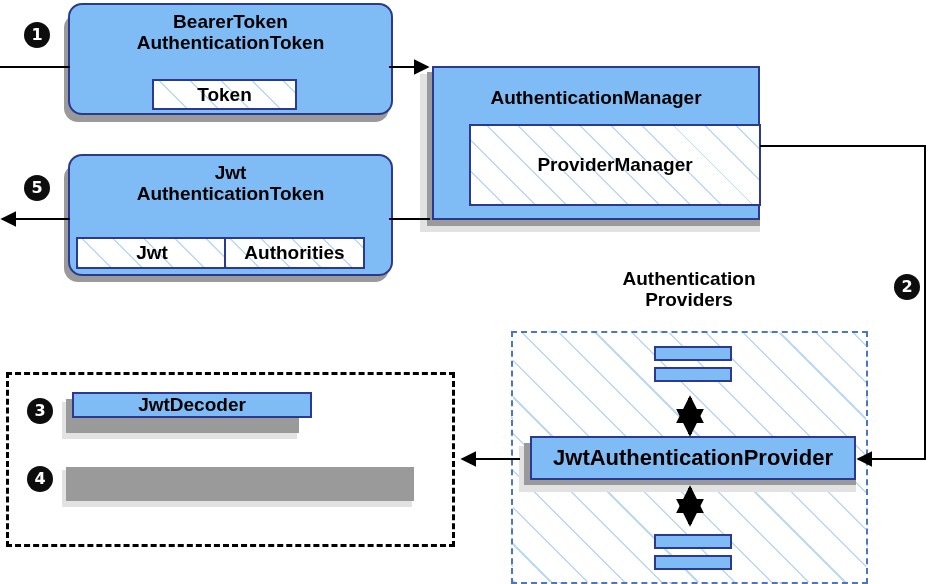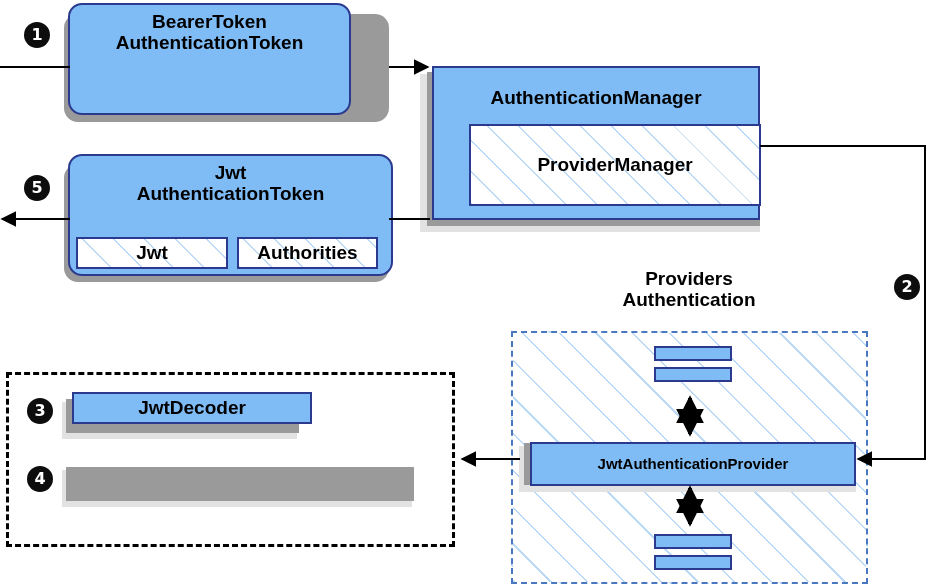--- a/index.html
+++ b/index.html
@@ -72,83 +72,86 @@
 
     <polyline points="760,146 925,146 925,459 858,459" fill="none" stroke="#000" stroke-width="2" marker-end="url(#arrowL)"></polyline>
 
     <line x1="520" y1="459" x2="462" y2="459" stroke="#000" stroke-width="2" marker-end="url(#arrowL)"></line>
 
     <line x1="690" y1="398" x2="690" y2="434" stroke="#000" stroke-width="4" marker-start="url(#arrowV)" marker-end="url(#arrowV)"></line>
     <line x1="690" y1="488" x2="690" y2="524" stroke="#000" stroke-width="4" marker-start="url(#arrowV)" marker-end="url(#arrowV)"></line>
   </svg>
 
   <div class="shadow" style="left:64px;top:14px;width:325px;height:108px;border-radius:14px;"></div>
-  <div class="node" style="left:68px;top:3px;width:283px;height:112px;border-radius:14px;
+  <div class="node" style="left:68px;top:3px;width:325px;height:112px;border-radius:14px;
               flex-direction:column;justify-content:flex-start;padding-top:7px;font-size:19px;z-index:5;">
     <div>BearerToken</div>
     <div>AuthenticationToken</div>
+  </div>
+  <div class="hatch" style="left:152px;top:79px;width:145px;height:31px;font-size:19px;z-index:6;">
+    <span>Token</span>
   </div>
   <div class="badge" style="left:24px;top:22px;">
     <span>1</span>
   </div>
 
   <div class="shadow" style="left:64px;top:164px;width:325px;height:118px;border-radius:14px;"></div>
   <div class="node" style="left:68px;top:154px;width:325px;height:122px;border-radius:14px;
               flex-direction:column;justify-content:flex-start;padding-top:7px;font-size:19px;z-index:5;">
     <div>Jwt</div>
     <div>AuthenticationToken</div>
   </div>
   <div class="hatch" style="left:76px;top:237px;width:152px;height:32px;font-size:19px;z-index:6;">
     <span>Jwt</span>
   </div>
-  <div class="hatch" style="left:237px;top:237px;width:141px;height:32px;font-size:19px;z-index:6;text-align:right;">
+  <div class="hatch" style="left:224px;top:237px;width:141px;height:32px;font-size:19px;z-index:6;text-align:right;">
     <span>Authorities</span>
   </div>
   <div class="badge" style="left:24px;top:175px;">
     <span>5</span>
   </div>
 
   <div class="shadow2" style="left:420px;top:74px;width:340px;height:158px;"></div>
   <div class="shadow" style="left:427px;top:72px;width:333px;height:154px;"></div>
   <div class="node" style="left:432px;top:66px;width:328px;height:154px;border-radius:0;
               flex-direction:column;justify-content:flex-start;padding-top:20px;font-size:19px;z-index:5;">
     <div>AuthenticationManager</div>
   </div>
   <div class="hatch" style="left:469px;top:124px;width:292px;height:82px;font-size:19px;z-index:6;">
     <span>ProviderManager</span>
   </div>
 
   <div class="caption" style="left:569px;top:268px;width:240px;font-size:19px;">
+    <div>Authentication</div>
     <div>Providers</div>
-    <div>Authentication</div>
   </div>
 
   <div class="dash-blue" style="left:511px;top:331px;width:357px;height:253px;"></div>
 
   <div class="node" style="left:654px;top:346px;width:78px;height:15px;border-width:2px;border-radius:0;z-index:6;"></div>
   <div class="node" style="left:654px;top:367px;width:78px;height:15px;border-width:2px;border-radius:0;z-index:6;"></div>
 
   <div class="shadow2" style="left:519px;top:446px;width:337px;height:46px;"></div>
   <div class="shadow" style="left:524px;top:443px;width:332px;height:42px;"></div>
-  <div class="node" style="left:530px;top:436px;width:326px;height:44px;border-radius:0;font-size:15px;z-index:7;margin-top:6px;">
+  <div class="node" style="left:530px;top:436px;width:326px;height:44px;border-radius:0;font-size:22px;z-index:7;">
     <span>JwtAuthenticationProvider</span>
   </div>
 
   <div class="node" style="left:654px;top:534px;width:78px;height:15px;border-width:2px;border-radius:0;z-index:6;"></div>
   <div class="node" style="left:654px;top:555px;width:78px;height:15px;border-width:2px;border-radius:0;z-index:6;"></div>
 
   <div class="badge" style="left:894px;top:274px;">
     <span>2</span>
   </div>
 
   <div class="dash-black" style="left:6px;top:372px;width:449px;height:175px;"></div>
 
   <div class="shadow2" style="left:62px;top:402px;width:235px;height:37px;"></div>
   <div class="shadow" style="left:66px;top:399px;width:233px;height:34px;"></div>
-  <div class="node" style="left:72px;top:392px;width:240px;height:32px;border-radius:0;font-size:19px;z-index:7;">
+  <div class="node" style="left:72px;top:392px;width:240px;height:26px;border-radius:0;font-size:19px;z-index:7;">
     <span>JwtDecoder</span>
   </div>
   <div class="badge" style="left:27px;top:398px;">
     <span>3</span>
   </div>
 
   <div class="shadow2" style="left:62px;top:470px;width:350px;height:37px;"></div>
   <div class="shadow" style="left:66px;top:467px;width:348px;height:34px;"></div>
   <div class="badge" style="left:27px;top:466px;">
     <span>4</span>

